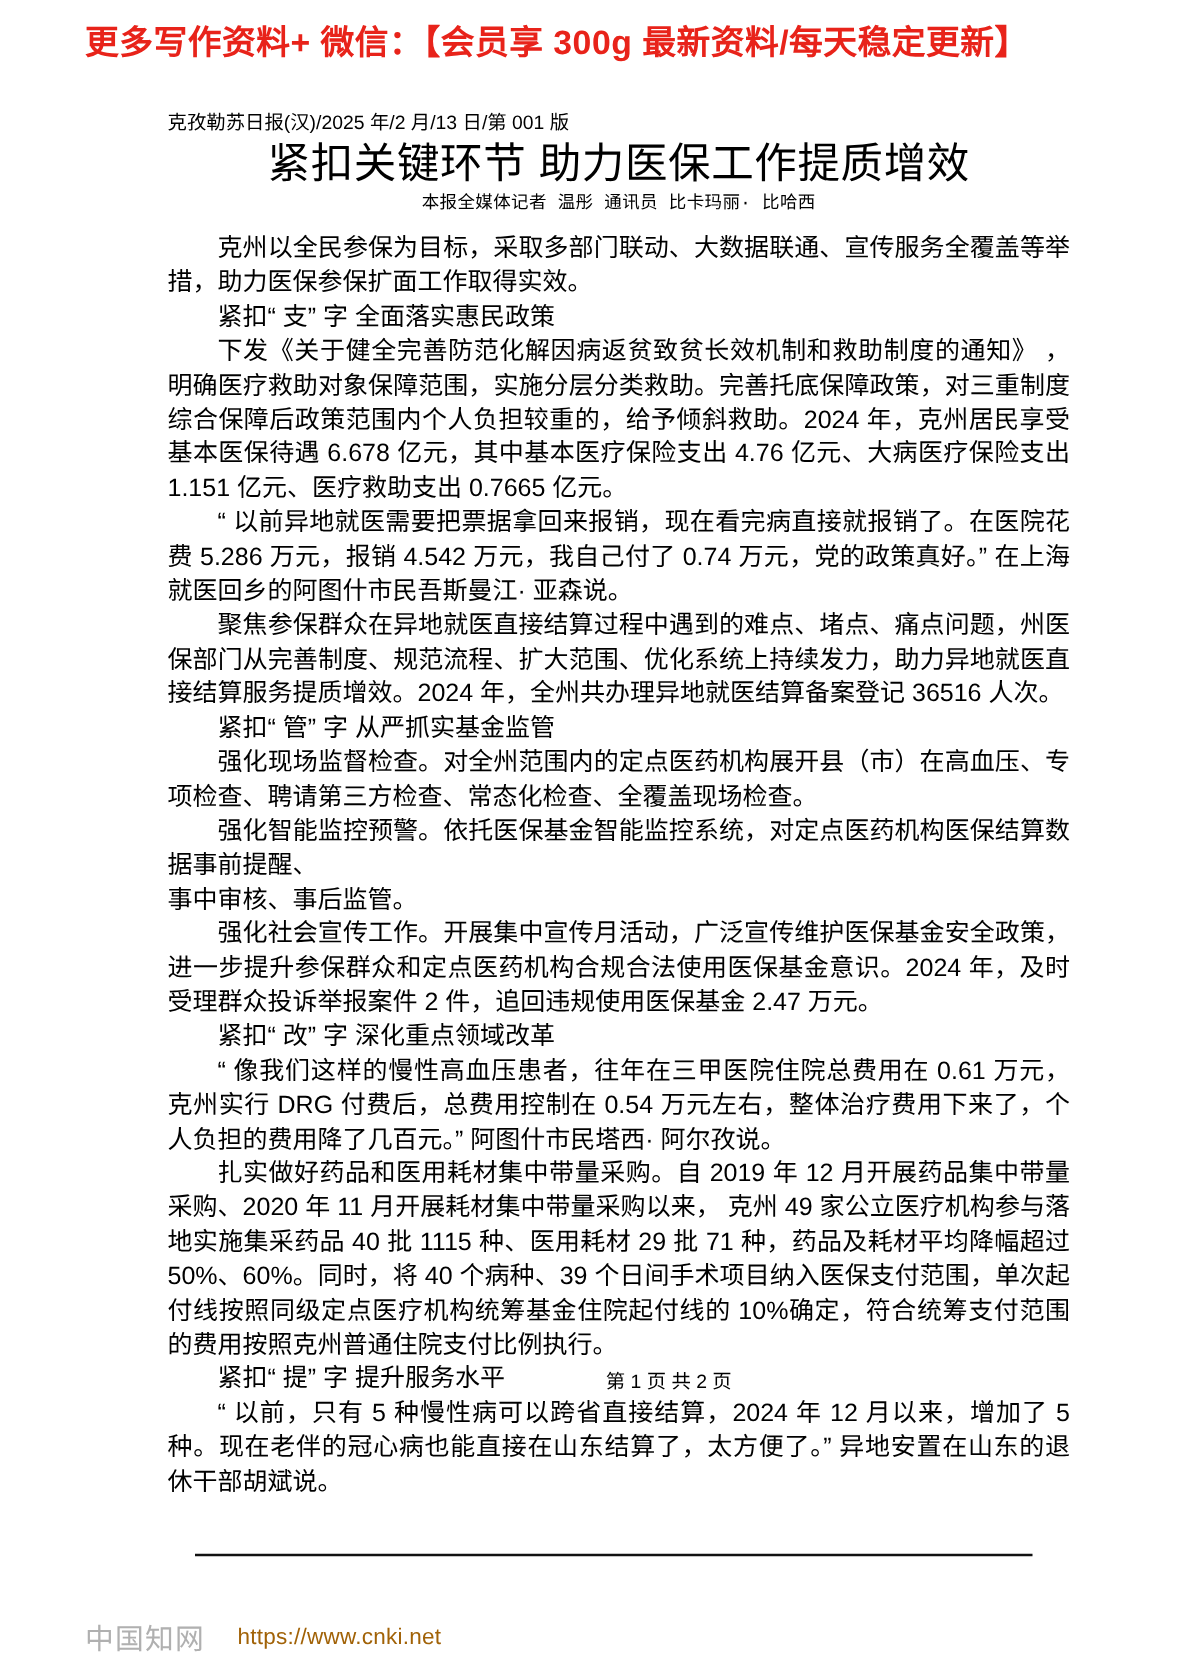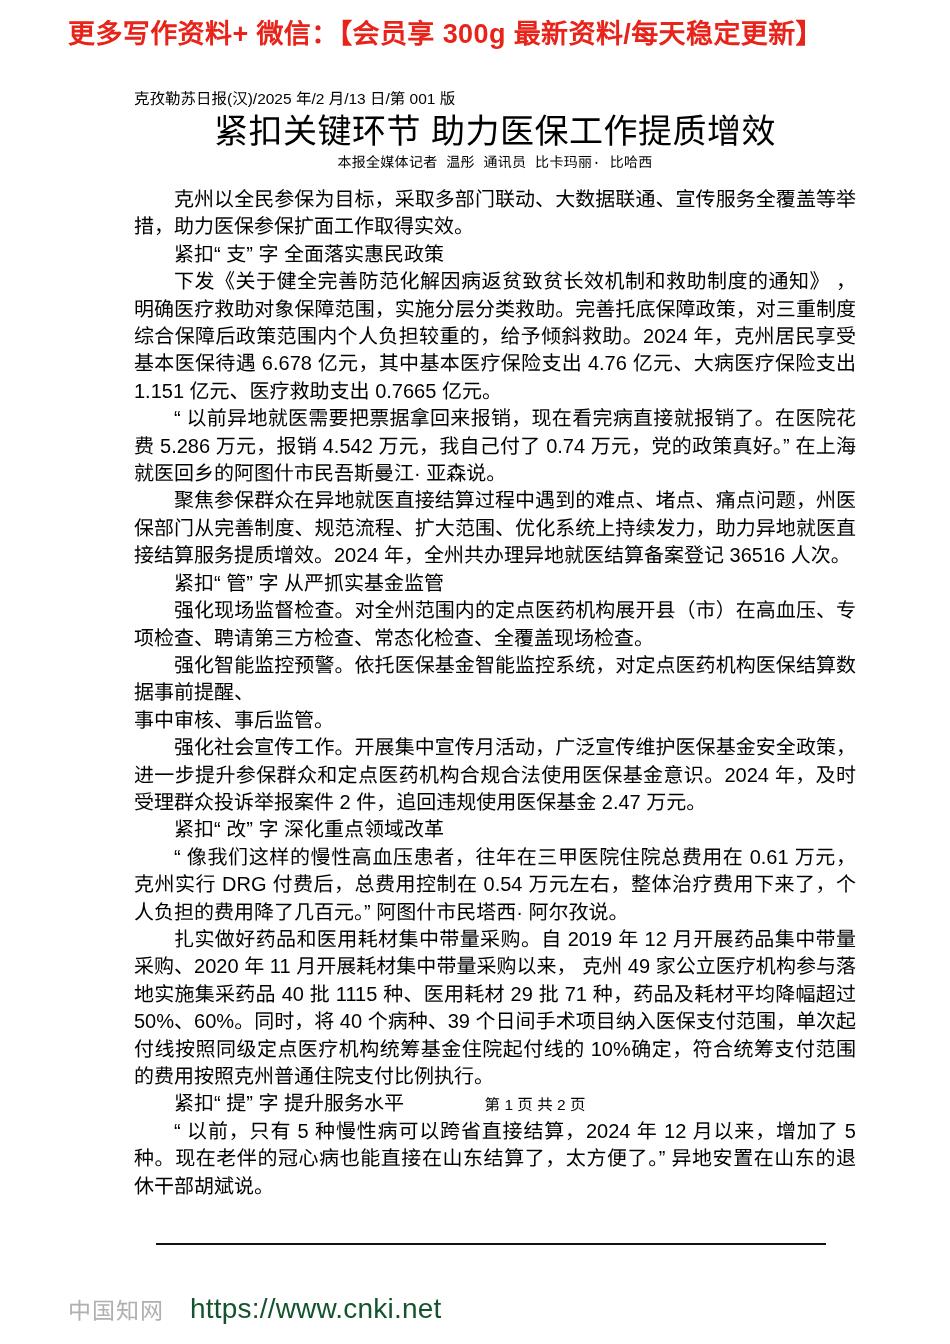--- a/index.html
+++ b/index.html
@@ -131,23 +131,23 @@
     margin-left: 40px;
   }
   .cnki-watermark .wm-name {
     font-family: "Liberation Sans", "DejaVu Sans", sans-serif;
     font-size: 23px;
     letter-spacing: 1px;
     color: #b0b0b0;
   }
   .cnki-watermark .wm-url {
     font-family: "Liberation Sans", "DejaVu Sans", sans-serif;
-    font-size: 28px;
+    font-size: 18px;
     letter-spacing: 0.2px;
-    color: #14532d;
+    color: #a16207;
     margin-left: 26px;
   }
 </style>
 </head>
 <body>
 
 <div class="promo-banner">更多写作资料+ 微信：【会员享 300g 最新资料/每天稳定更新】</div>
 
 <div class="doc-page">
   <div class="doc-inner">

